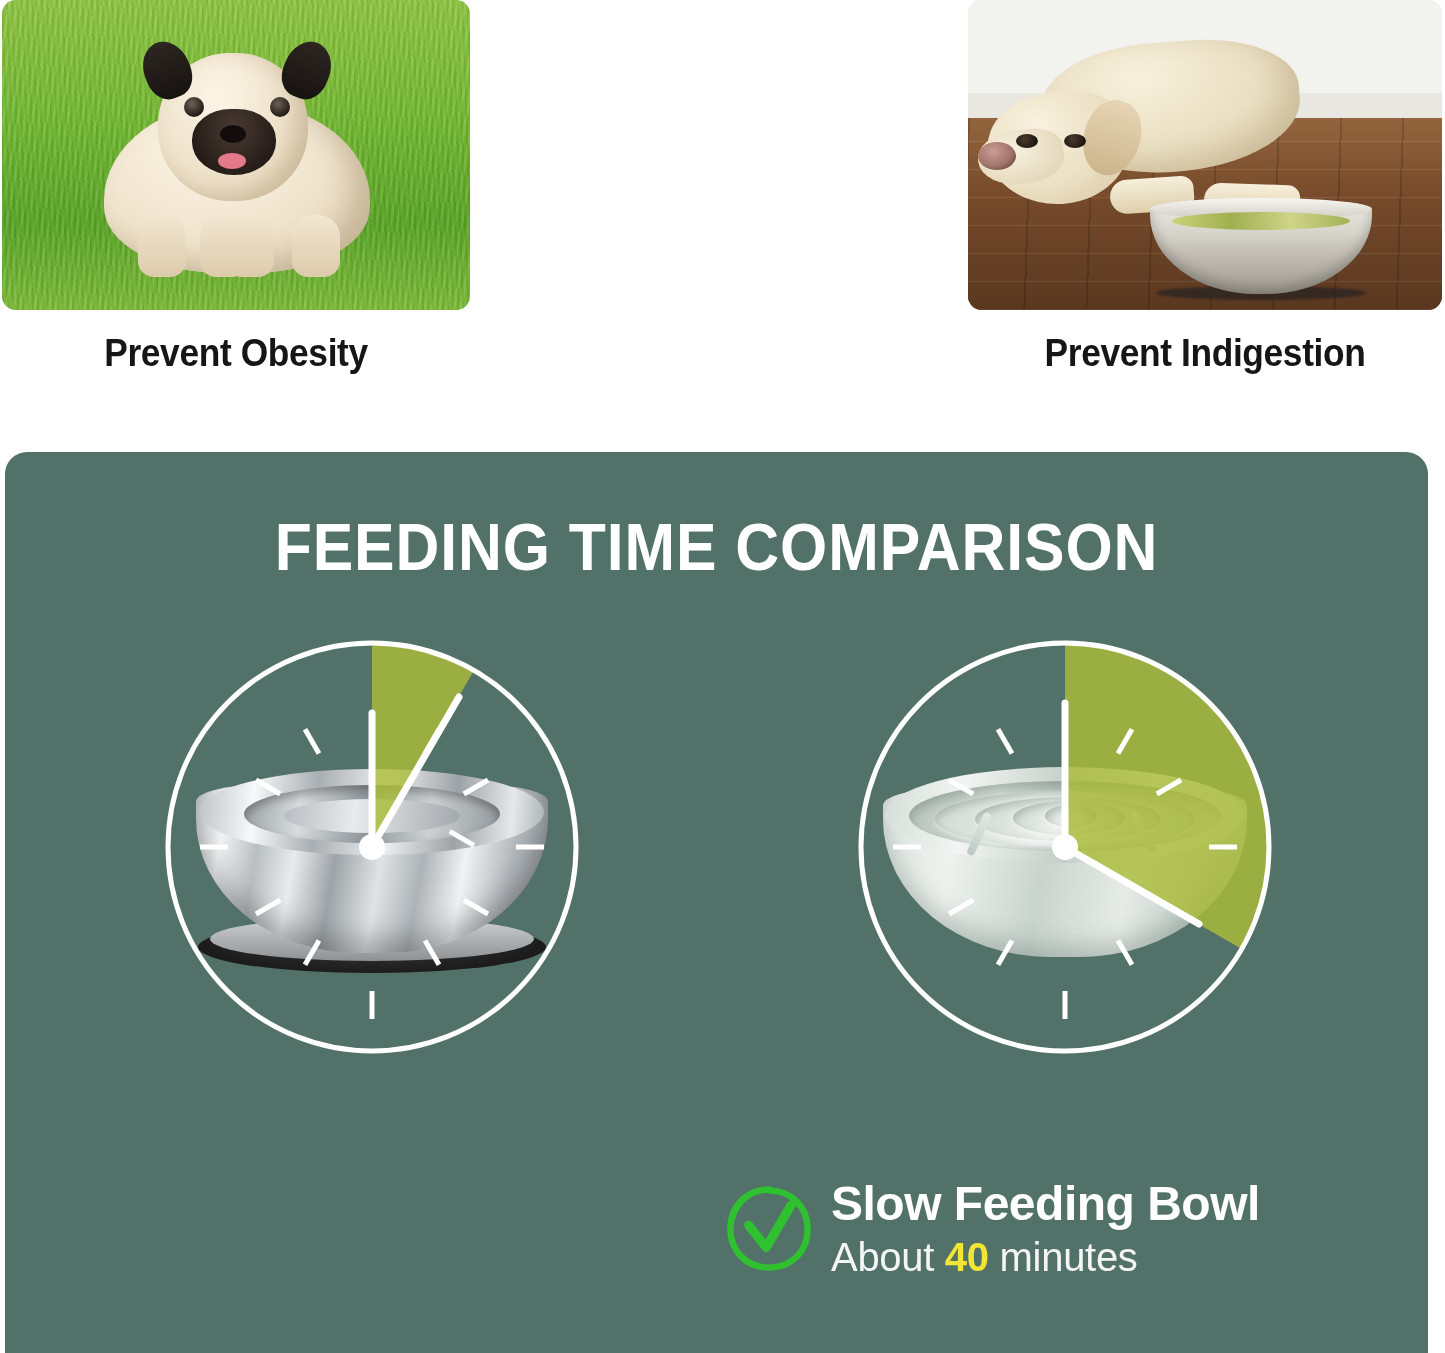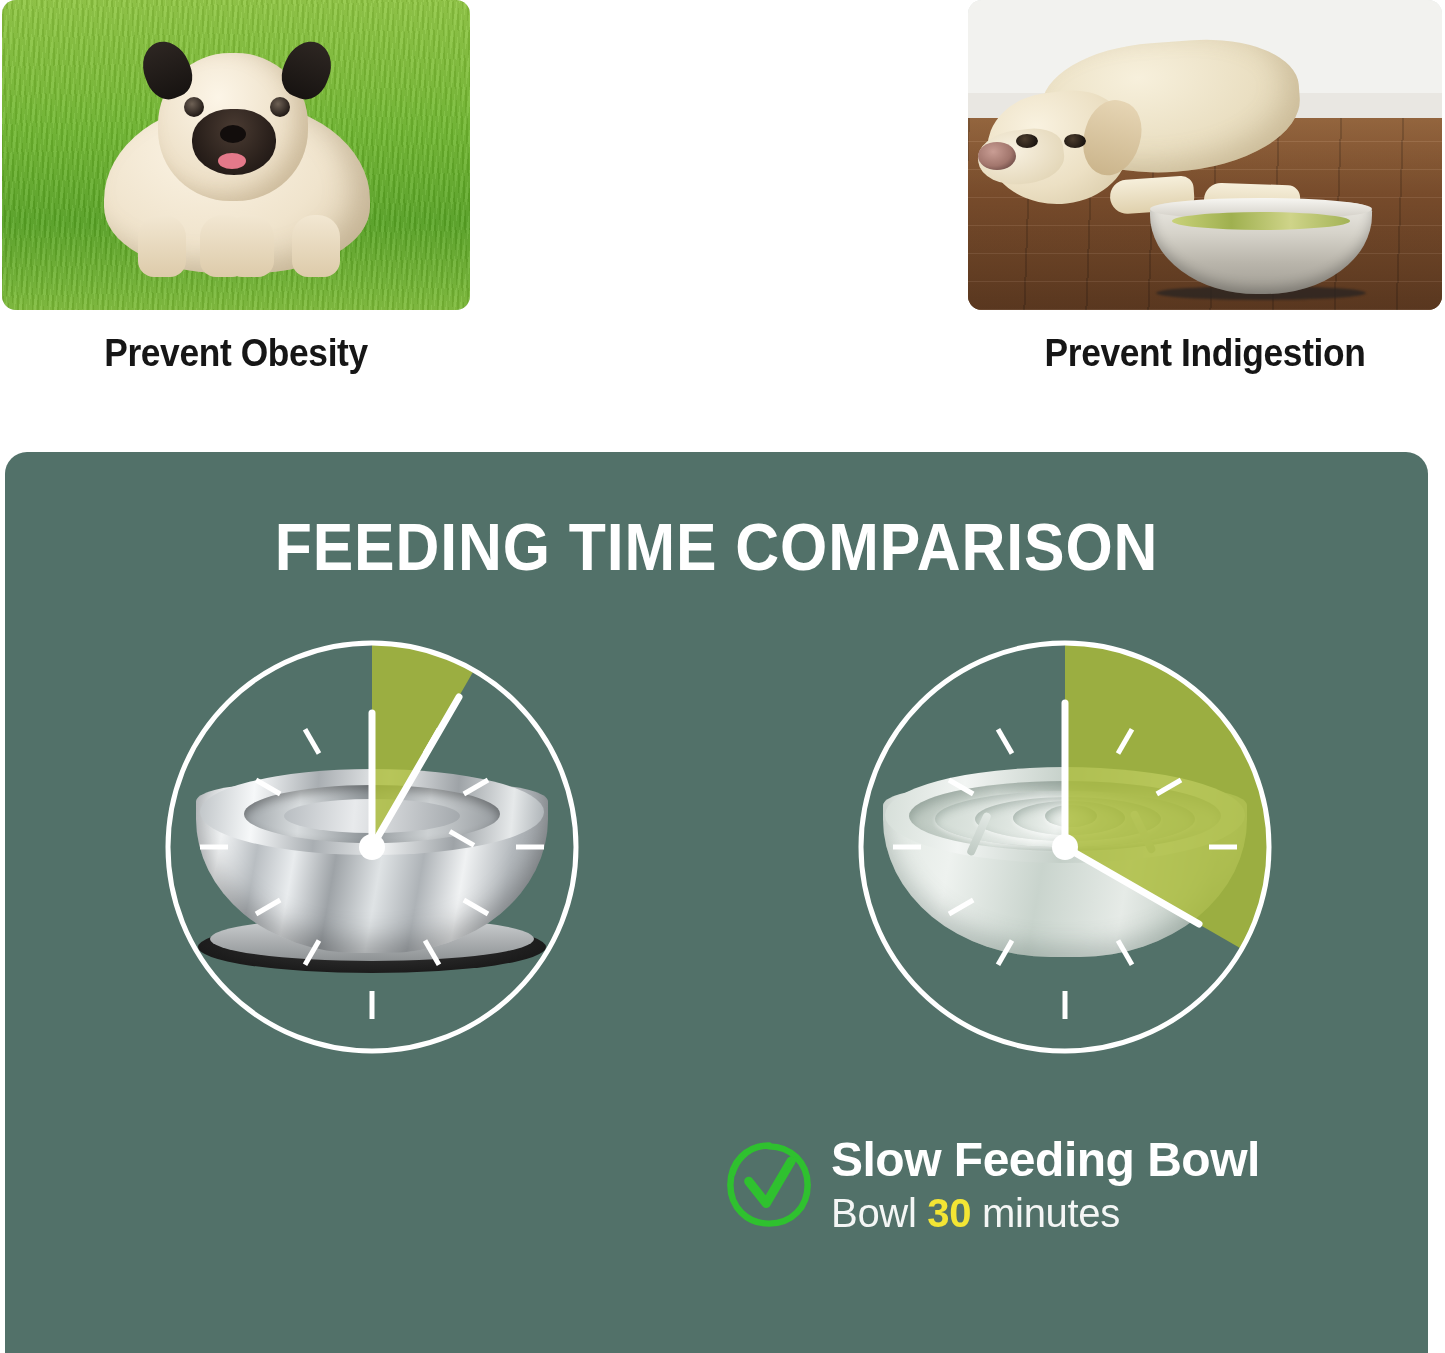--- a/index.html
+++ b/index.html
@@ -258,21 +258,21 @@
   .swirl.s4{ left:166px; top:40px; width:52px; height:22px; }
   .feeder-fin{ position:absolute; width:8px; height:46px; border-radius:6px;
     background:linear-gradient(#e4eae6,#bec9c2); }
   .feeder-fin.f1{ left:96px; top:46px; transform:rotate(24deg); }
   .feeder-fin.f2{ left:260px; top:44px; transform:rotate(-26deg); }
 
   
   .results { position: absolute; left: 0; top: 682px; width: 100%; height: 150px; }
   .result { position: absolute; top: 0; display: flex; align-items: center; }
   .result.left  { left: 105px; }
-  .result.right { left: 718px; }
+  .result.right { left: 718px; margin-top: 44px; }
 
   .mark { width: 92px; height: 92px; flex: 0 0 92px; margin-right: 16px; }
 
   .result-text { padding-top: 2px; }
   .result-title {
     color: #ffffff;
     font-size: 48px;
     font-weight: 700;
     line-height: 1.02;
     letter-spacing: -0.5px;
@@ -441,18 +441,18 @@
 
       <div class="result right">
         <svg class="mark" viewBox="0 0 100 100">
           <path d="M50 7 C26 7 8 25 8 50 C8 74 26 92 50 92 C75 92 92 74 92 50 C92 26 74 8 50 8" fill="none" stroke="#2FC12F" stroke-width="7" stroke-linecap="round"></path>
           <path d="M11 38 C15 24 26 12 42 7" fill="none" stroke="#2FC12F" stroke-width="5" stroke-linecap="round"></path>
           <path d="M28 46 L47 70 L74 24" fill="none" stroke="#2FC12F" stroke-width="10" stroke-linecap="round" stroke-linejoin="round"></path>
           <path d="M68 30 L78 22" fill="none" stroke="#2FC12F" stroke-width="5" stroke-linecap="round"></path>
         </svg>
         <div class="result-text">
           <div class="result-title">Slow Feeding Bowl</div>
-          <div class="result-sub"><span>Bowl </span><span class="hl">30</span><span> minutes</span></div>
+          <div class="result-sub"><span>About </span><span class="hl">40</span><span> minutes</span></div>
         </div>
       </div>
     </div>
   </div>
 </div>
 
 </body></html>

